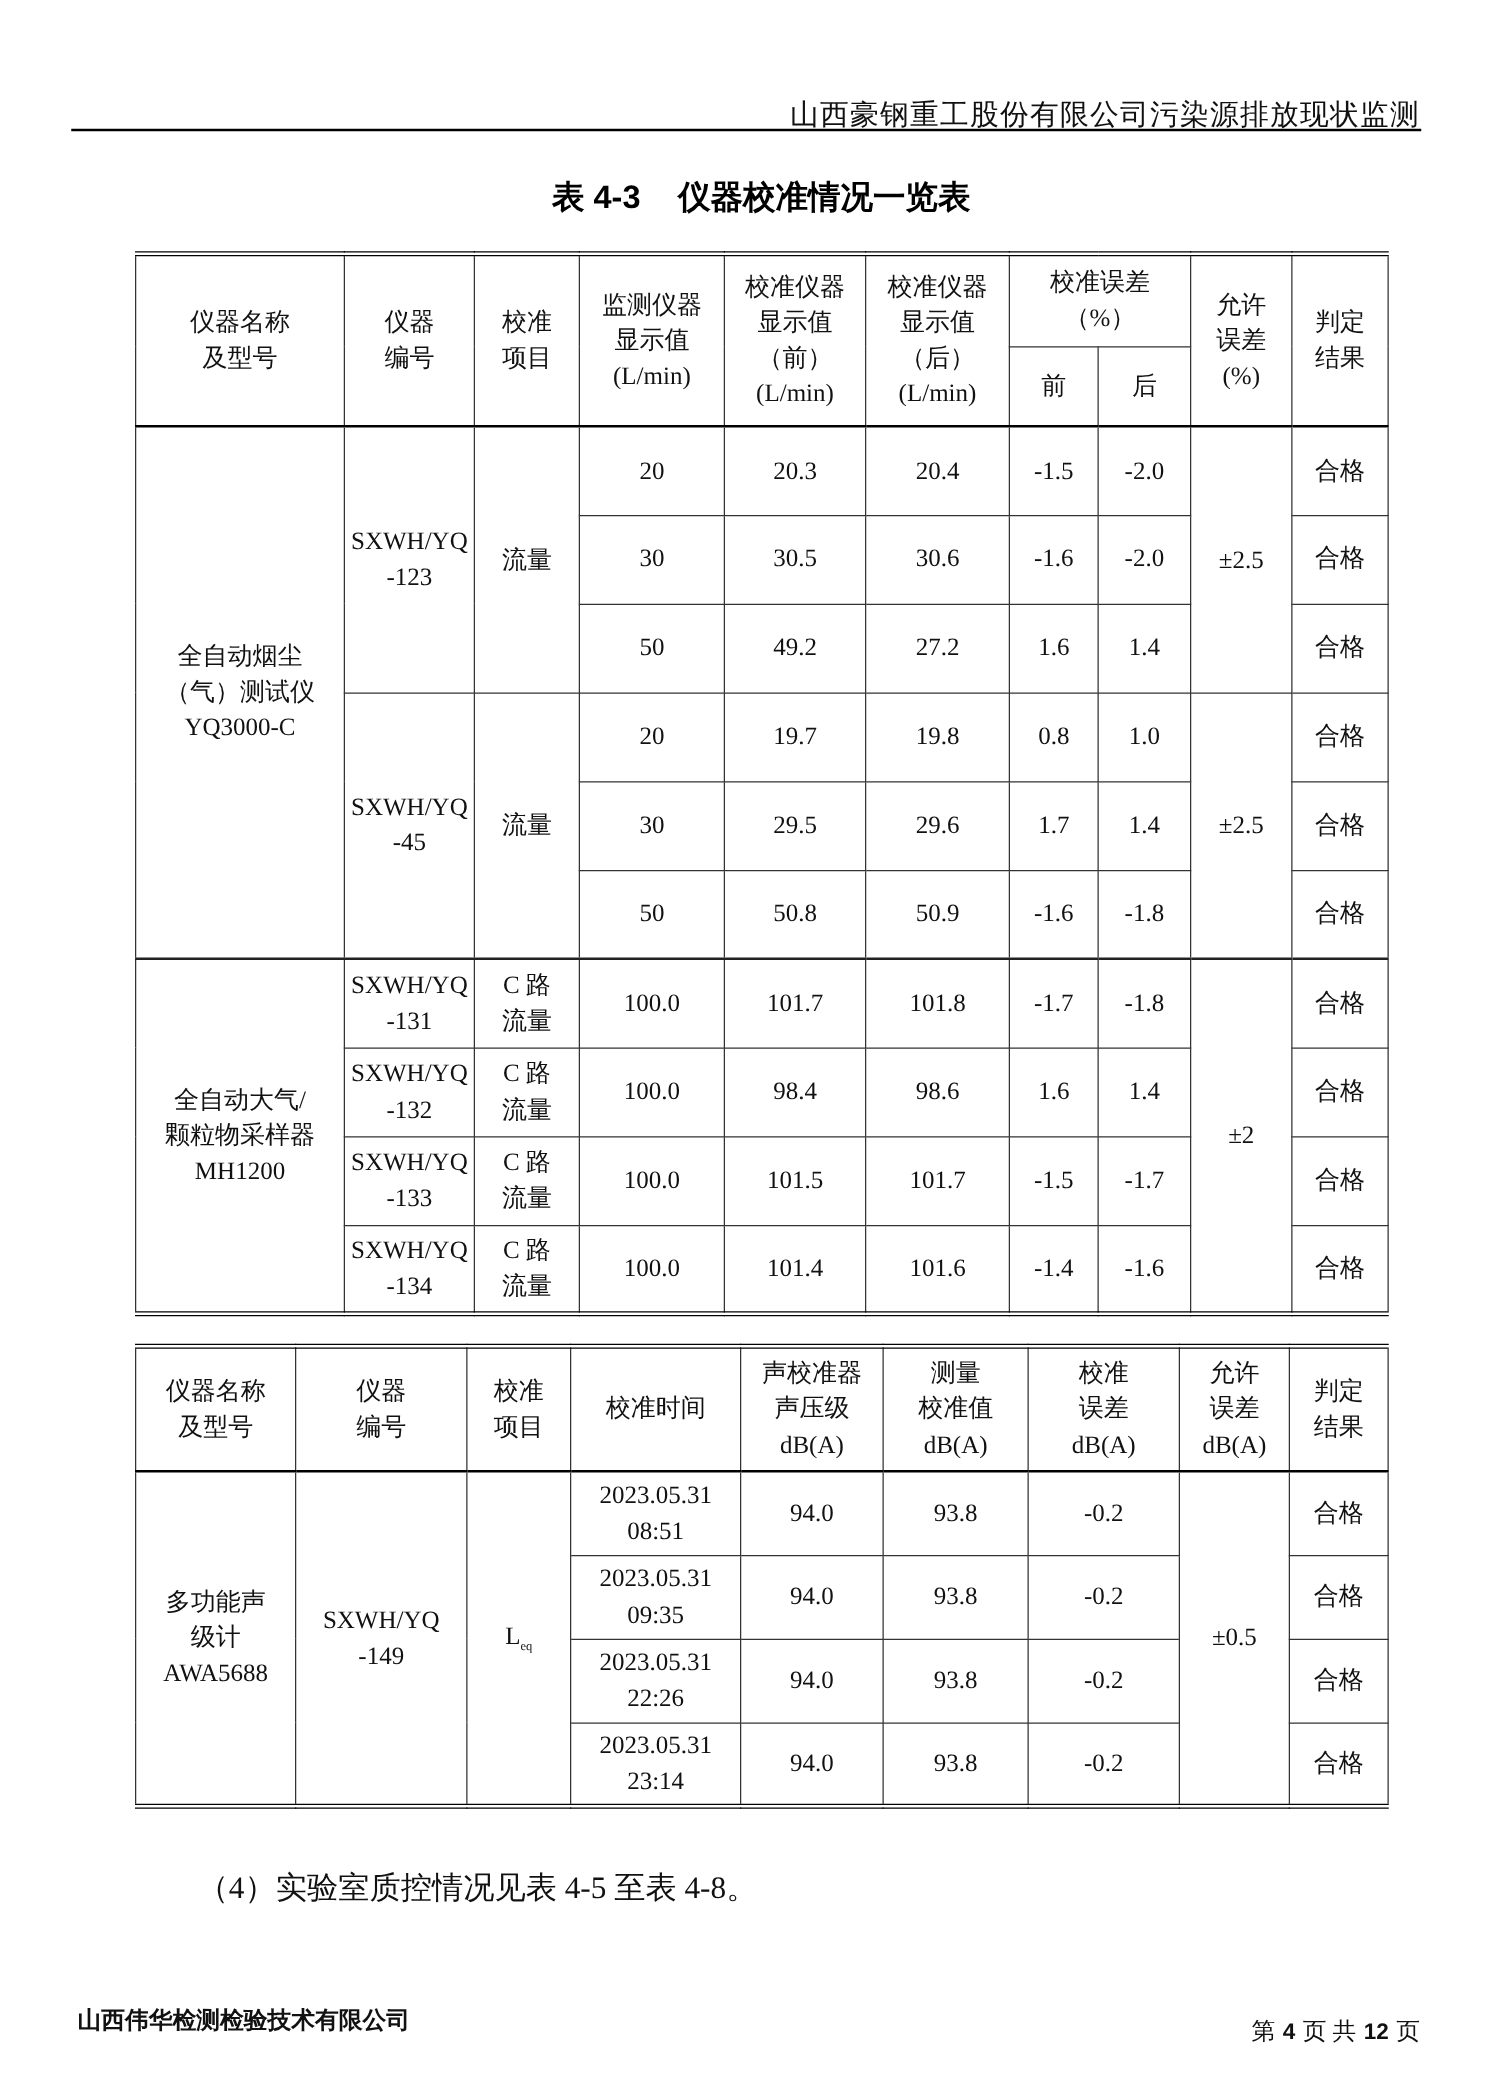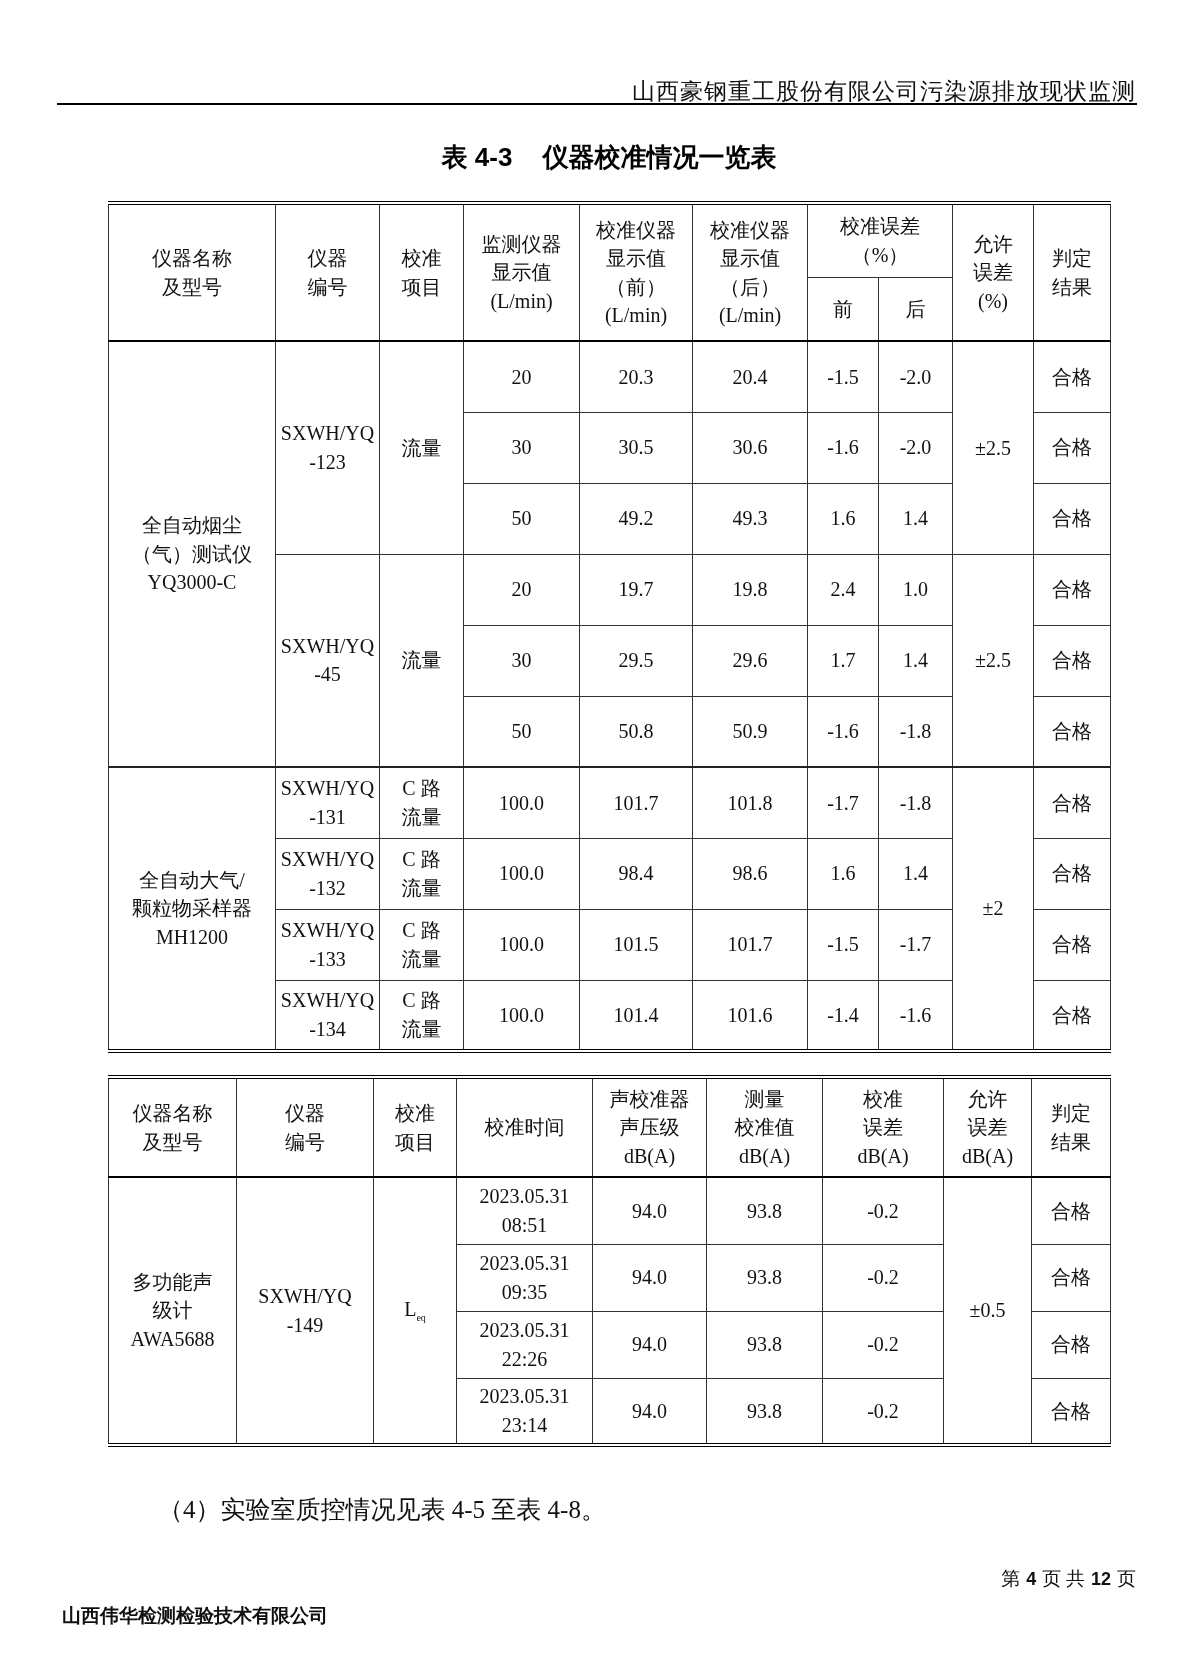--- a/index.html
+++ b/index.html
@@ -53,21 +53,21 @@
   sub { font-size:10px; }
   .para {
     margin-top:46px; padding-left:50px;
     font-size:25px; color:#111;
   }
   .doc-footer-left {
     position:absolute; left:62px; top:1603px;
     font-size:19px; color:#111;font-weight:bold;
   }
   .doc-footer-right {
-    position:absolute; right:58px; top:1566px;
+    position:absolute; right:58px; top:1612px;
     font-size:19px; color:#111;
   }
   .doc-footer-right .num {
     font-family:"Liberation Sans", sans-serif;
     font-weight:bold; font-size:18px; margin:0 6px;
   }
 </style>
 </head>
 <body>
 
@@ -143,33 +143,33 @@
       <td>30</td>
       <td>30.5</td>
       <td>30.6</td>
       <td>-1.6</td>
       <td>-2.0</td>
       <td>合格</td>
     </tr>
     <tr class="d">
       <td>50</td>
       <td>49.2</td>
-      <td>49.3</td>
+      <td>27.2</td>
       <td>1.6</td>
       <td>1.4</td>
       <td>合格</td>
     </tr>
     <tr class="d">
       <td rowspan="3">SXWH/YQ
 -45</td>
       <td rowspan="3">流量</td>
       <td>20</td>
       <td>19.7</td>
       <td>19.8</td>
-      <td>2.4</td>
+      <td>0.8</td>
       <td>1.0</td>
       <td rowspan="3">±2.5</td>
       <td>合格</td>
     </tr>
     <tr class="d">
       <td>30</td>
       <td>29.5</td>
       <td>29.6</td>
       <td>1.7</td>
       <td>1.4</td>

